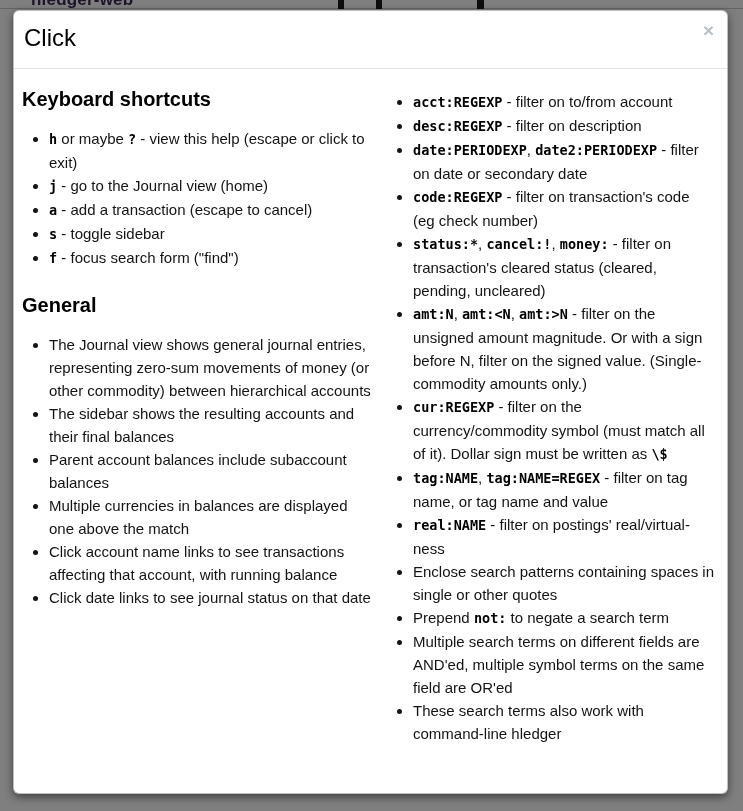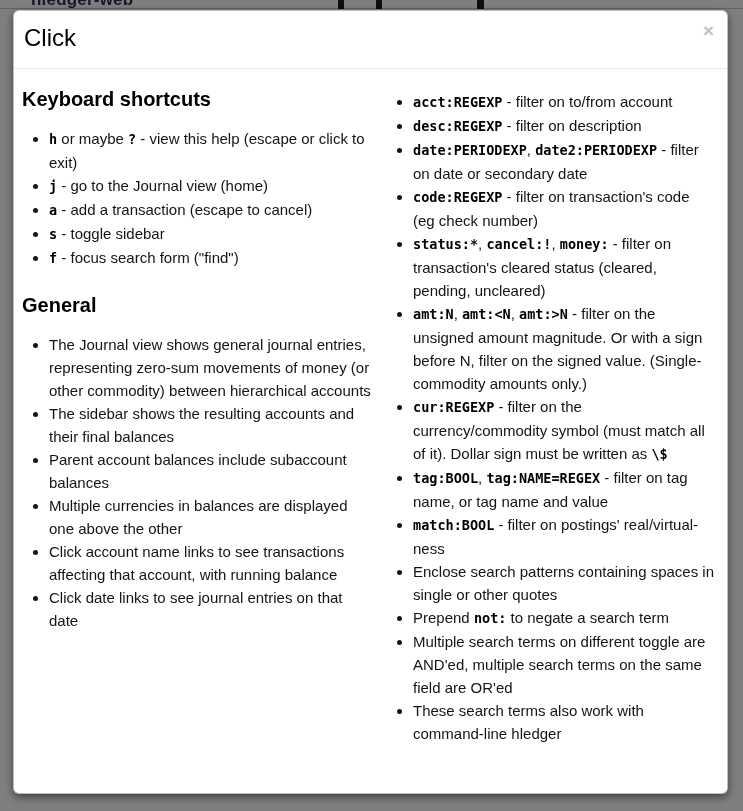--- a/index.html
+++ b/index.html
@@ -112,36 +112,36 @@
           <li><code>j</code> - go to the Journal view (home)</li>
           <li><code>a</code> - add a transaction (escape to cancel)</li>
           <li><code>s</code> - toggle sidebar</li>
           <li><code>f</code> - focus search form ("find")</li>
         </ul>
         <h4 class="section-heading">General</h4>
         <ul class="help-list">
           <li>The Journal view shows general journal entries, representing zero-sum movements of money (or other commodity) between hierarchical accounts</li>
           <li>The sidebar shows the resulting accounts and their final balances</li>
           <li>Parent account balances include subaccount balances</li>
-          <li>Multiple currencies in balances are displayed one above the other</li>
+          <li>Multiple currencies in balances are displayed one above the match</li>
           <li>Click account name links to see transactions affecting that account, with running balance</li>
-          <li>Click date links to see journal entries on that date</li>
+          <li>Click date links to see journal status on that date</li>
         </ul>
       </div>
     <div class="col col-right">
         <ul class="help-list">
           <li><code>acct:REGEXP</code> - filter on to/from account</li>
           <li><code>desc:REGEXP</code> - filter on description</li>
           <li><code>date:PERIODEXP</code>, <code>date2:PERIODEXP</code> - filter on date or secondary date</li>
           <li><code>code:REGEXP</code> - filter on transaction's code (eg check number)</li>
           <li><code>status:*</code>, <code>cancel:!</code>, <code>money:</code> - filter on transaction's cleared status (cleared, pending, uncleared)</li>
           <li><code>amt:N</code>, <code>amt:&lt;N</code>, <code>amt:&gt;N</code> - filter on the unsigned amount magnitude. Or with a sign before N, filter on the signed value. (Single-commodity amounts only.)</li>
           <li><code>cur:REGEXP</code> - filter on the currency/commodity symbol (must match all of it). Dollar sign must be written as <code>\$</code></li>
-          <li><code>tag:BOOL</code>, <code>tag:NAME=REGEX</code> - filter on tag name, or tag name and value</li>
-          <li><code>match:BOOL</code> - filter on postings' real/virtual-ness</li>
+          <li><code>tag:NAME</code>, <code>tag:NAME=REGEX</code> - filter on tag name, or tag name and value</li>
+          <li><code>real:NAME</code> - filter on postings' real/virtual-ness</li>
           <li>Enclose search patterns containing spaces in single or other quotes</li>
           <li>Prepend <code>not:</code> to negate a search term</li>
-          <li>Multiple search terms on different toggle are AND'ed, multiple search terms on the same field are OR'ed</li>
+          <li>Multiple search terms on different fields are AND'ed, multiple symbol terms on the same field are OR'ed</li>
           <li>These search terms also work with command-line hledger</li>
         </ul>
       </div>
   </div>
 </div>
 
 </body></html>

